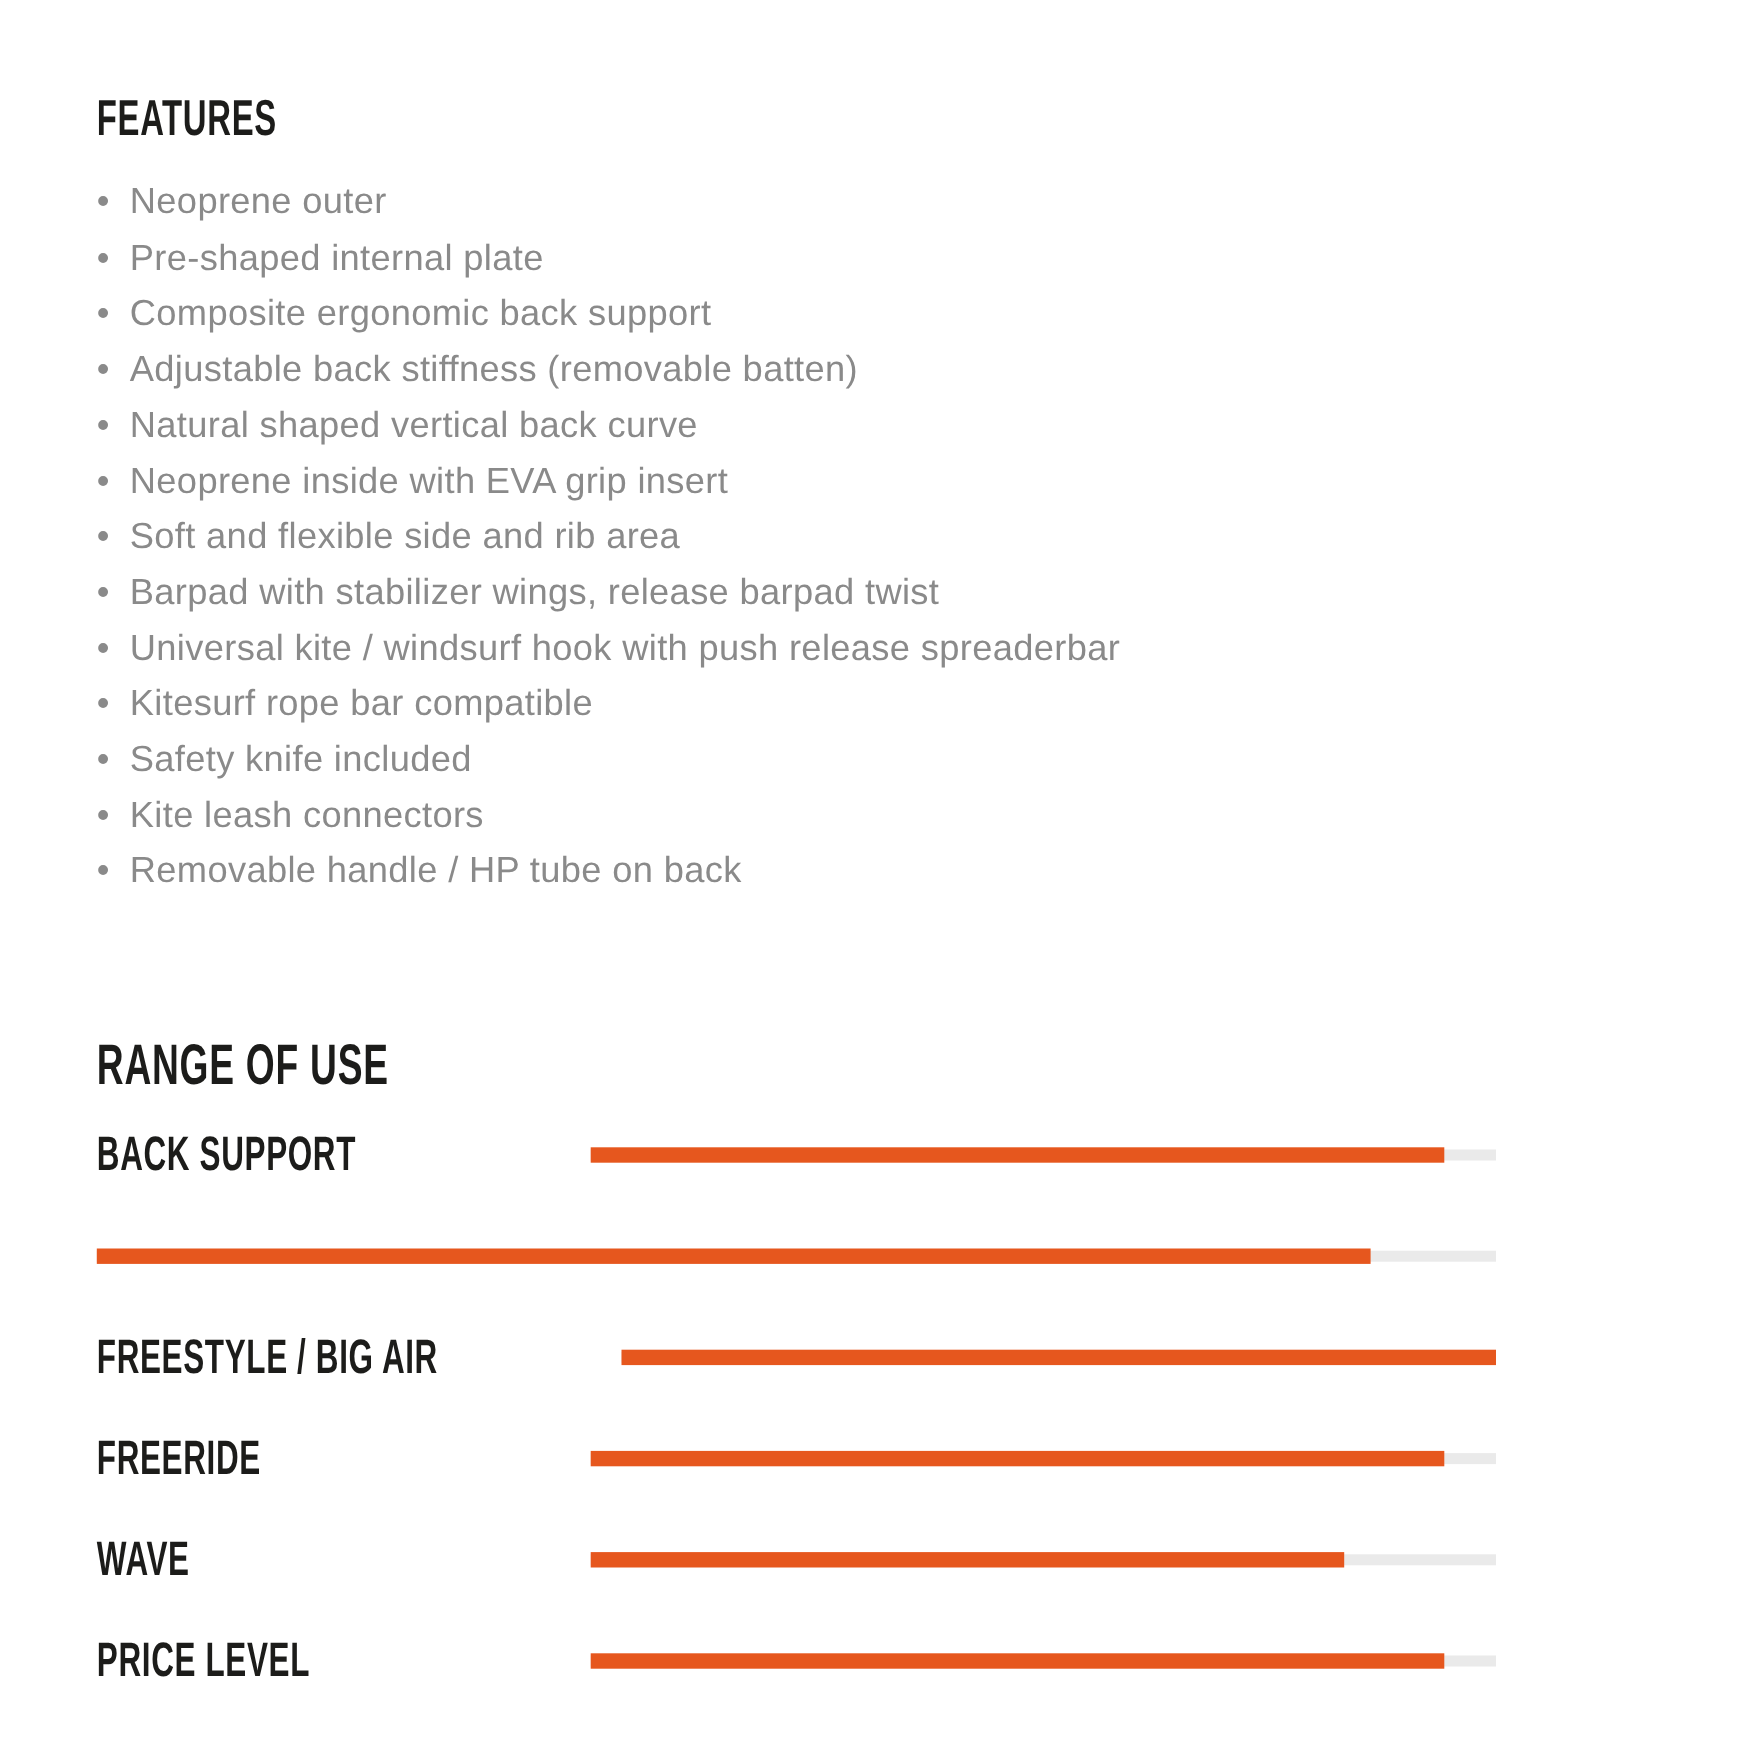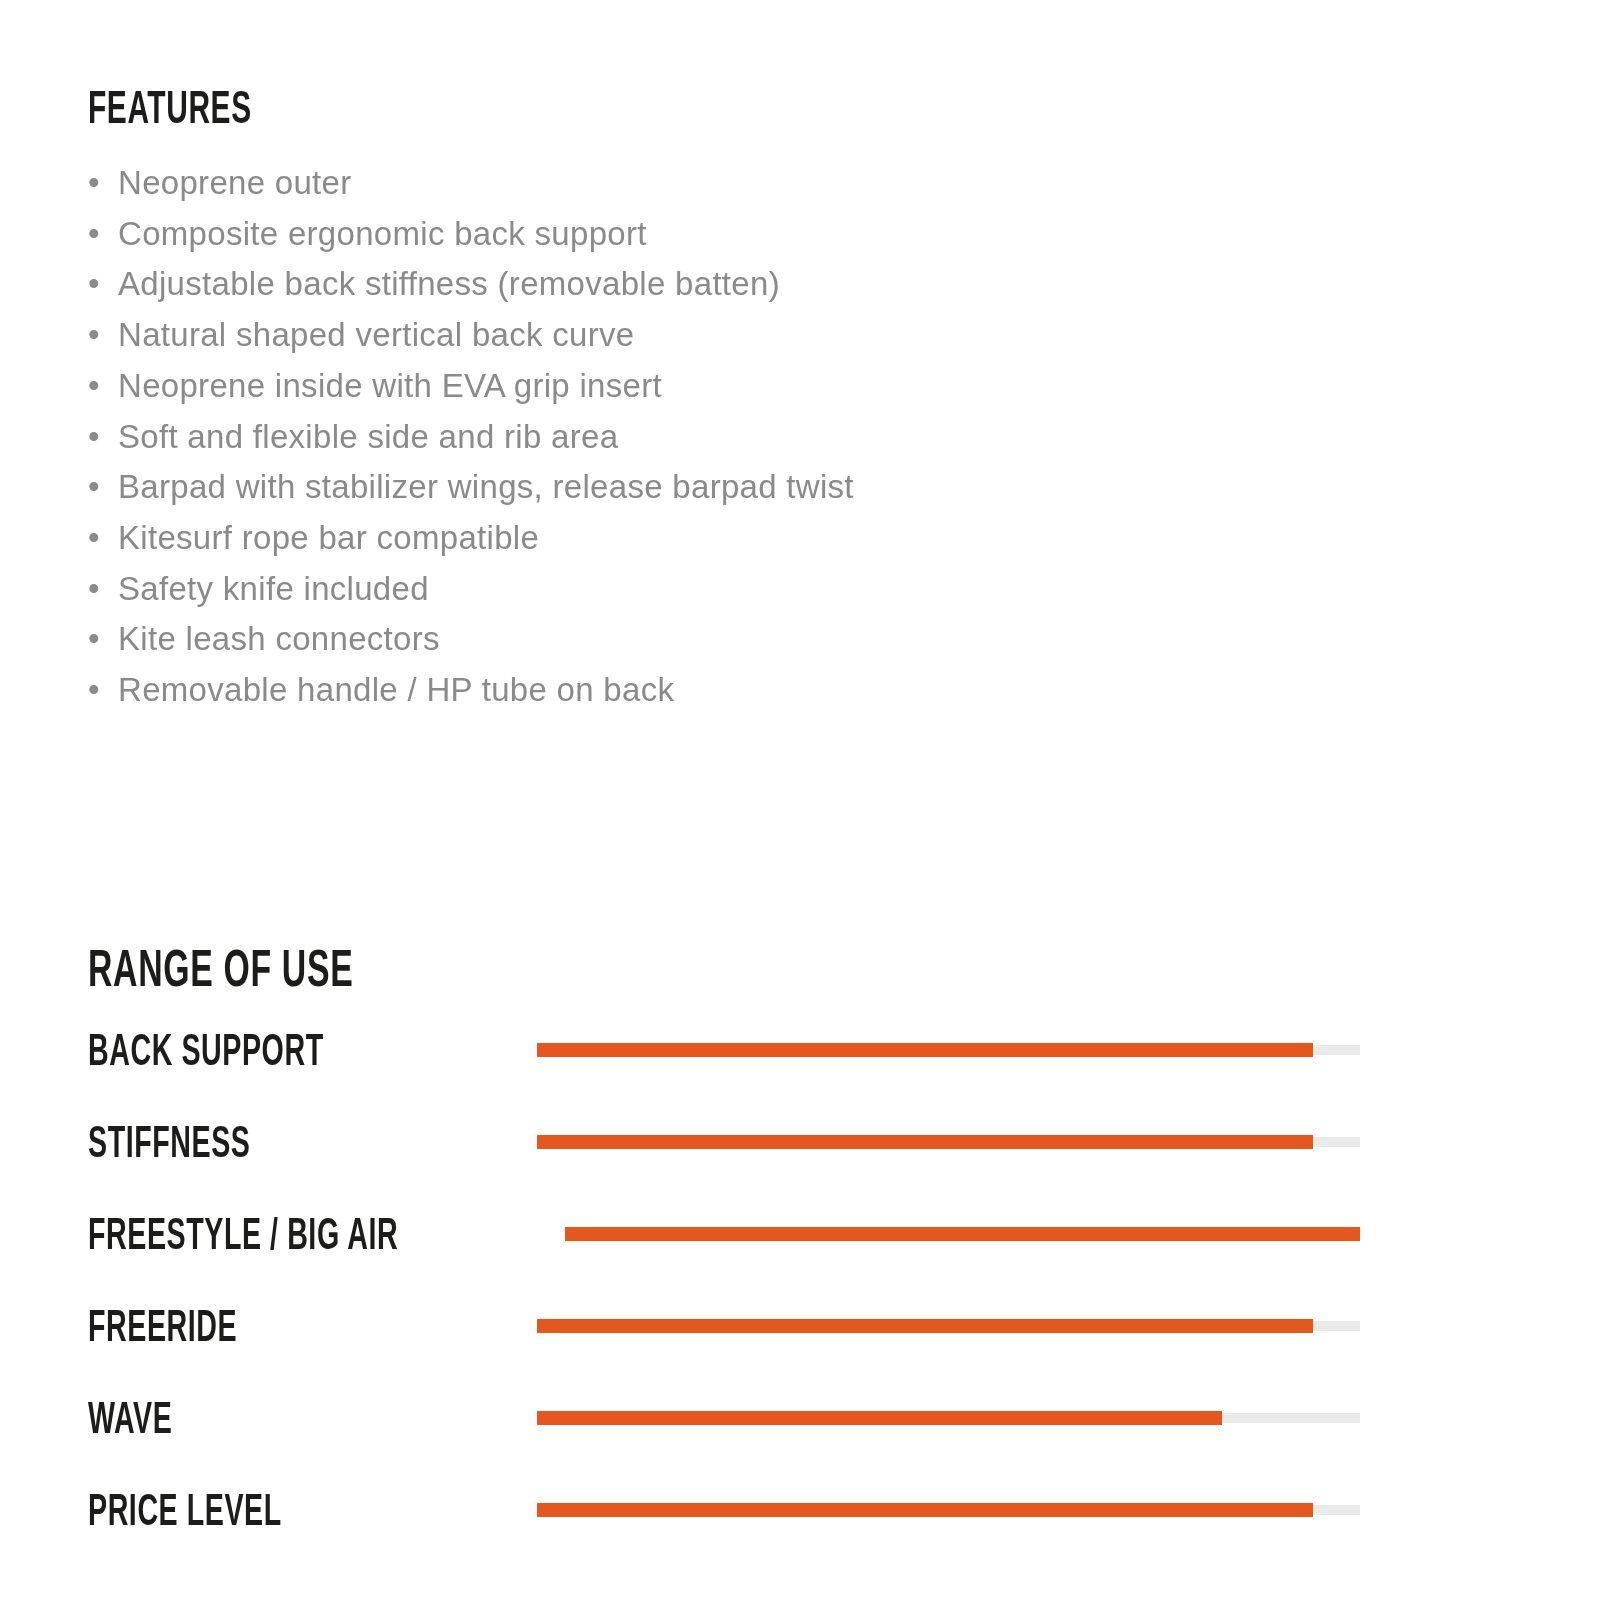--- a/index.html
+++ b/index.html
@@ -88,33 +88,35 @@
 </head>
 <body>
 
 <div class="page">
 
   <h1 class="heading features-title"><span class="cond">FEATURES</span></h1>
 
   <ul class="features-list">
   <li class="feature-item"><span class="bullet">•</span><span class="feature-text">Neoprene outer</span></li>
 
+  <li class="feature-item"><span class="bullet">•</span><span class="feature-text">Pre-shaped internal plate</span></li>
 
   <li class="feature-item"><span class="bullet">•</span><span class="feature-text">Composite ergonomic back support</span></li>
 
   <li class="feature-item"><span class="bullet">•</span><span class="feature-text">Adjustable back stiffness (removable batten)</span></li>
 
   <li class="feature-item"><span class="bullet">•</span><span class="feature-text">Natural shaped vertical back curve</span></li>
 
   <li class="feature-item"><span class="bullet">•</span><span class="feature-text">Neoprene inside with EVA grip insert</span></li>
 
   <li class="feature-item"><span class="bullet">•</span><span class="feature-text">Soft and flexible side and rib area</span></li>
 
   <li class="feature-item"><span class="bullet">•</span><span class="feature-text">Barpad with stabilizer wings, release barpad twist</span></li>
 
+  <li class="feature-item"><span class="bullet">•</span><span class="feature-text">Universal kite / windsurf hook with push release spreaderbar</span></li>
 
   <li class="feature-item"><span class="bullet">•</span><span class="feature-text">Kitesurf rope bar compatible</span></li>
 
   <li class="feature-item"><span class="bullet">•</span><span class="feature-text">Safety knife included</span></li>
 
   <li class="feature-item"><span class="bullet">•</span><span class="feature-text">Kite leash connectors</span></li>
 
   <li class="feature-item"><span class="bullet">•</span><span class="feature-text">Removable handle / HP tube on back</span></li>
 </ul>
 
@@ -122,21 +124,20 @@
 
   <div class="ratings">
   <div class="rating-row">
     <div class="rating-label-cell"><span class="cond">BACK SUPPORT</span></div>
     <div class="bar-track">
       <div class="bar-fill" style="width: 85%;"></div>
     </div>
   </div>
 
   <div class="rating-row">
-    <div class="rating-label-cell"><span class="cond">STIFFNESS</span></div>
     <div class="bar-track">
       <div class="bar-fill" style="width: 85%;"></div>
     </div>
   </div>
 
   <div class="rating-row">
     <div class="rating-label-cell"><span class="cond">FREESTYLE / BIG AIR</span></div>
     <div class="bar-track">
       <div class="bar-fill" style="width: 100%;"></div>
     </div>

